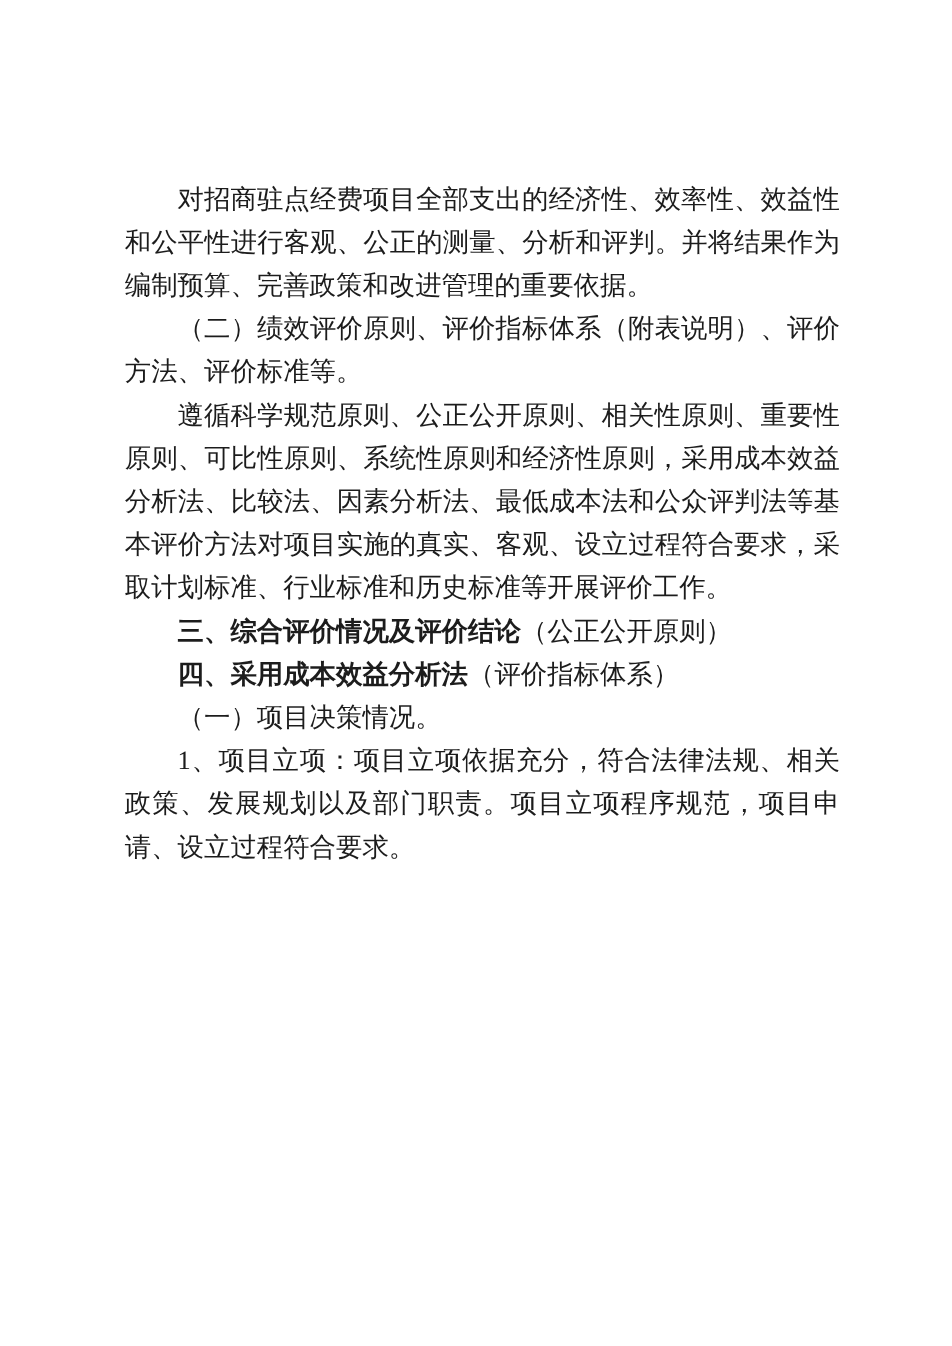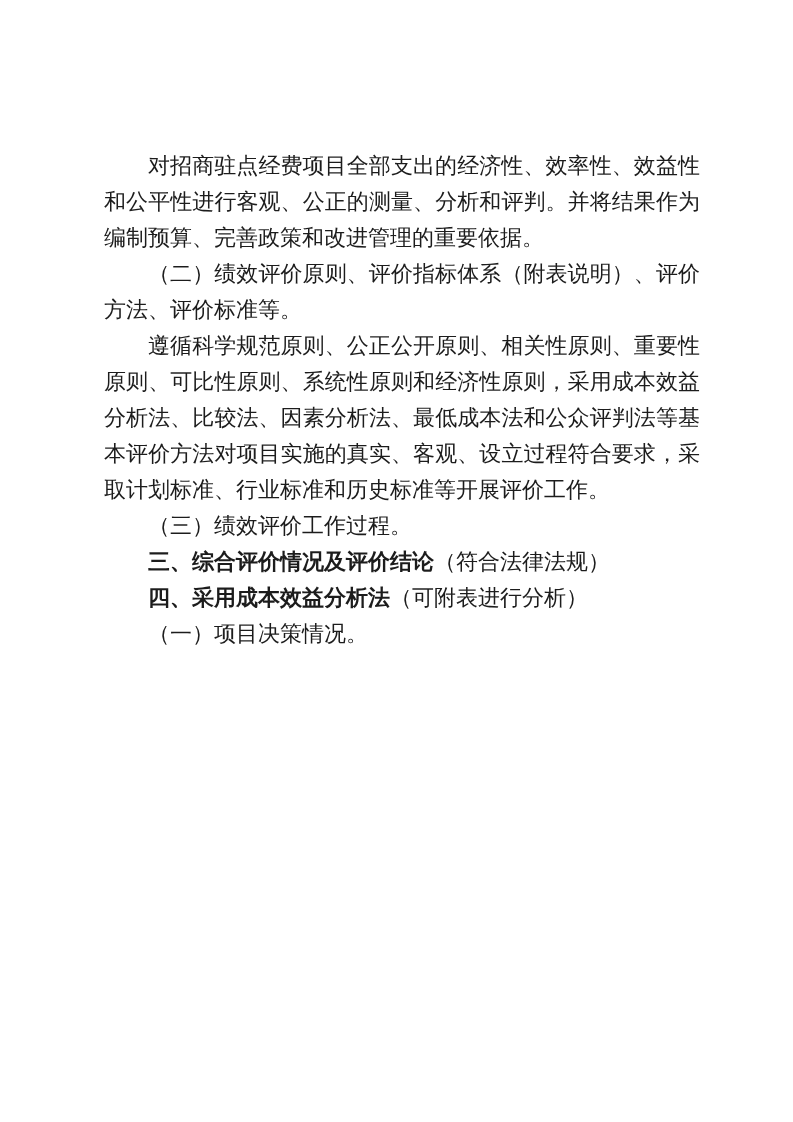--- a/index.html
+++ b/index.html
@@ -51,19 +51,19 @@
   }
 </style>
 </head>
 <body>
 
 <div class="page">
   <div class="doc-body" id="doc-body">
       <p class="para body"><span class="seg-regular">对招商驻点经费项目全部支出的经济性、效率性、效益性和公平性进行客观、公正的测量、分析和评判。并将结果作为编制预算、完善政策和改进管理的重要依据。</span></p>
       <p class="para body"><span class="seg-regular">（二）绩效评价原则、评价指标体系（附表说明）、评价方法、评价标准等。</span></p>
       <p class="para body"><span class="seg-regular">遵循科学规范原则、公正公开原则、相关性原则、重要性原则、可比性原则、系统性原则和经济性原则，采用成本效益分析法、比较法、因素分析法、最低成本法和公众评判法等基本评价方法对项目实施的真实、客观、设立过程符合要求，采取计划标准、行业标准和历史标准等开展评价工作。</span></p>
-      <p class="para body"><span class="seg-regular">（三）绩效评价工作过程。</span></p>
-      <p class="para heading"><span class="seg-bold">三、综合评价情况及评价结论</span><span class="seg-regular">（符合法律法规）</span></p>
-      <p class="para heading"><span class="seg-bold">四、采用成本效益分析法</span><span class="seg-regular">（可附表进行分析）</span></p>
+      <p class="para heading"><span class="seg-bold">三、综合评价情况及评价结论</span><span class="seg-regular">（公正公开原则）</span></p>
+      <p class="para heading"><span class="seg-bold">四、采用成本效益分析法</span><span class="seg-regular">（评价指标体系）</span></p>
       <p class="para body"><span class="seg-regular">（一）项目决策情况。</span></p>
+      <p class="para body"><span class="seg-regular">1、项目立项：项目立项依据充分，符合法律法规、相关政策、发展规划以及部门职责。项目立项程序规范，项目申请、设立过程符合要求。</span></p>
     </div>
   <div class="page-number">-26-</div>
 </div>
 
 </body></html>

